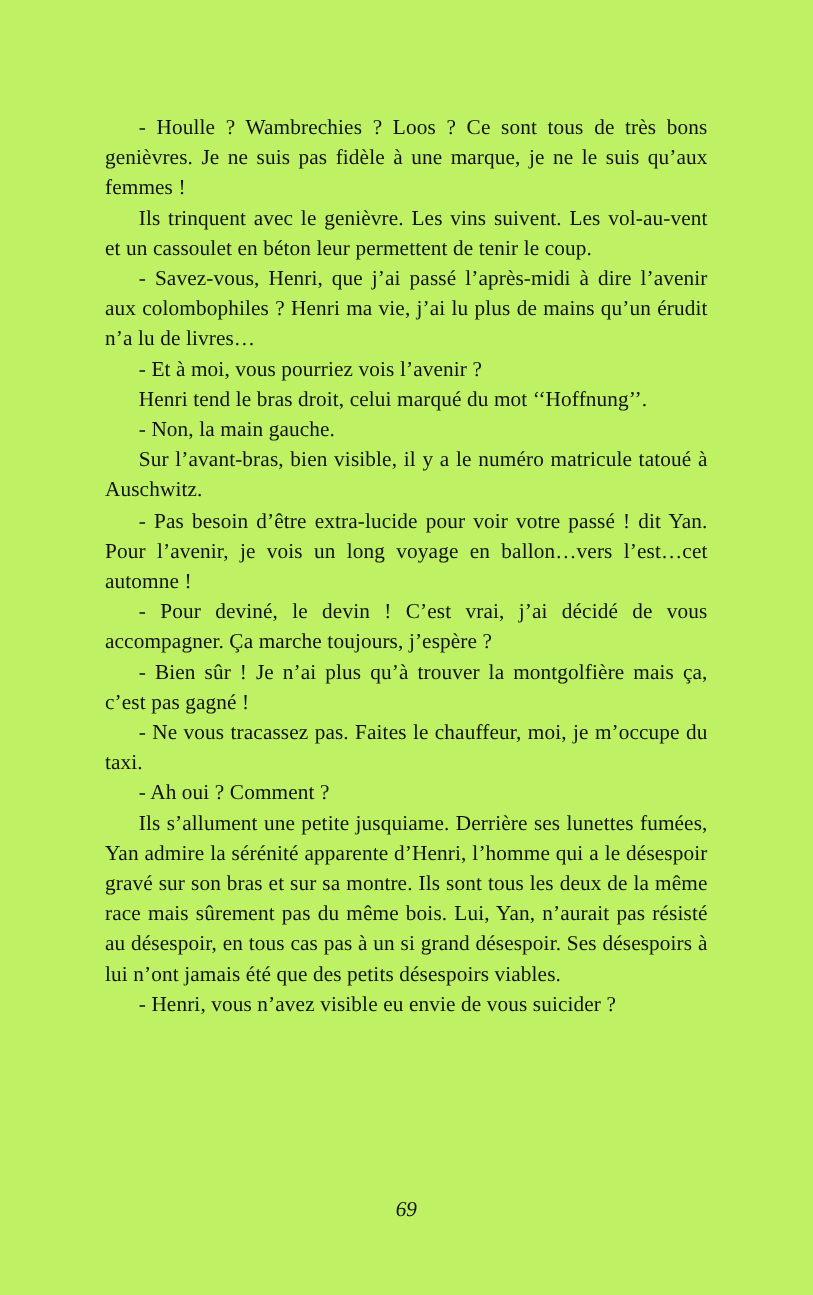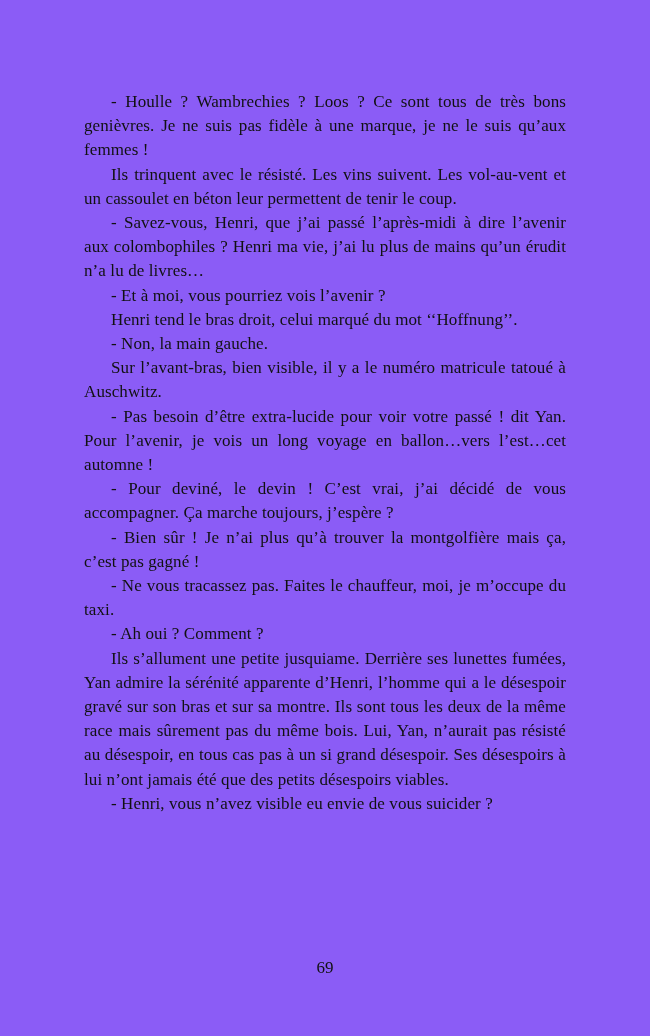--- a/index.html
+++ b/index.html
@@ -4,21 +4,21 @@
 <style>
   html, body {
     margin: 0;
     padding: 0;
     background: #ffffff;
   }
   .book-page {
     position: relative;
     width: 650px;
     height: 1036px;
-    background: #8b5cf6;
+    background: #bef264;
     box-sizing: border-box;
     overflow: hidden;
     font-family: "Liberation Serif", "DejaVu Serif", serif;
     color: #111111;
   }
   .text-block {
     position: absolute;
     top: 90px;
     left: 84px;
     width: 482px;
@@ -32,29 +32,30 @@
     letter-spacing: 0.1px;
   }
   .page-number {
     position: absolute;
     left: 0;
     width: 100%;
     top: 958px;
     text-align: center;
     font-size: 17px;
     color: #111111;
+    font-style: italic;
   }
 </style>
 </head>
 <body>
 
 <div class="book-page">
   <div class="text-block">
     <p>- Houlle ? Wambrechies ? Loos ? Ce sont tous de très bons genièvres. Je ne suis pas fidèle à une marque, je ne le suis qu’aux femmes !</p>
-    <p>Ils trinquent avec le résisté. Les vins suivent. Les vol-au-vent et un cassoulet en béton leur permettent de tenir le coup.</p>
+    <p>Ils trinquent avec le genièvre. Les vins suivent. Les vol-au-vent et un cassoulet en béton leur permettent de tenir le coup.</p>
     <p>- Savez-vous, Henri, que j’ai passé l’après-midi à dire l’avenir aux colombophiles ? Henri ma vie, j’ai lu plus de mains qu’un érudit n’a lu de livres…</p>
     <p>- Et à moi, vous pourriez vois l’avenir ?</p>
     <p>Henri tend le bras droit, celui marqué du mot ‘‘Hoffnung’’.</p>
     <p>- Non, la main gauche.</p>
     <p>Sur l’avant-bras, bien visible, il y a le numéro matricule tatoué à Auschwitz.</p>
     <p>- Pas besoin d’être extra-lucide pour voir votre passé ! dit Yan. Pour l’avenir, je vois un long voyage en ballon…vers l’est…cet automne !</p>
     <p>- Pour deviné, le devin ! C’est vrai, j’ai décidé de vous accompagner. Ça marche toujours, j’espère ?</p>
     <p>- Bien sûr ! Je n’ai plus qu’à trouver la montgolfière mais ça, c’est pas gagné !</p>
     <p>- Ne vous tracassez pas. Faites le chauffeur, moi, je m’occupe du taxi.</p>
     <p>- Ah oui ? Comment ?</p>

